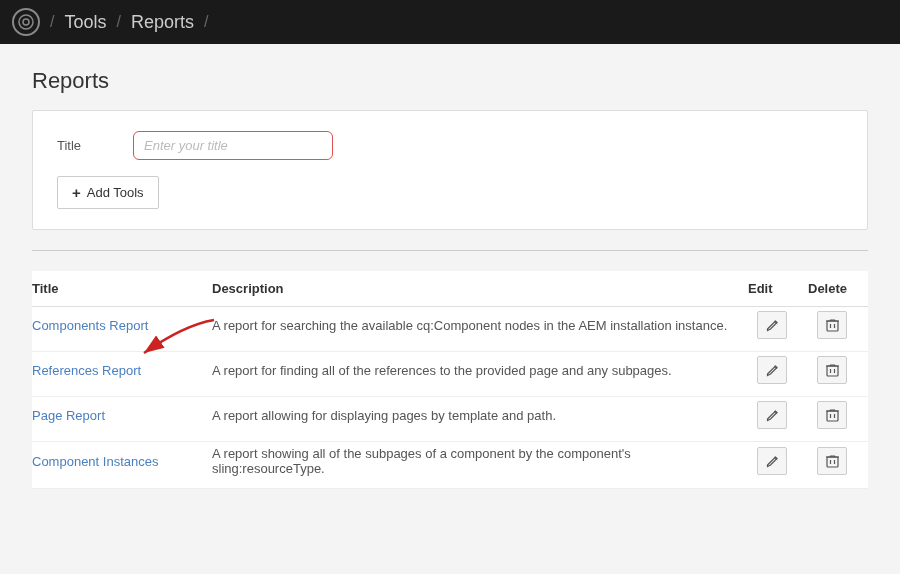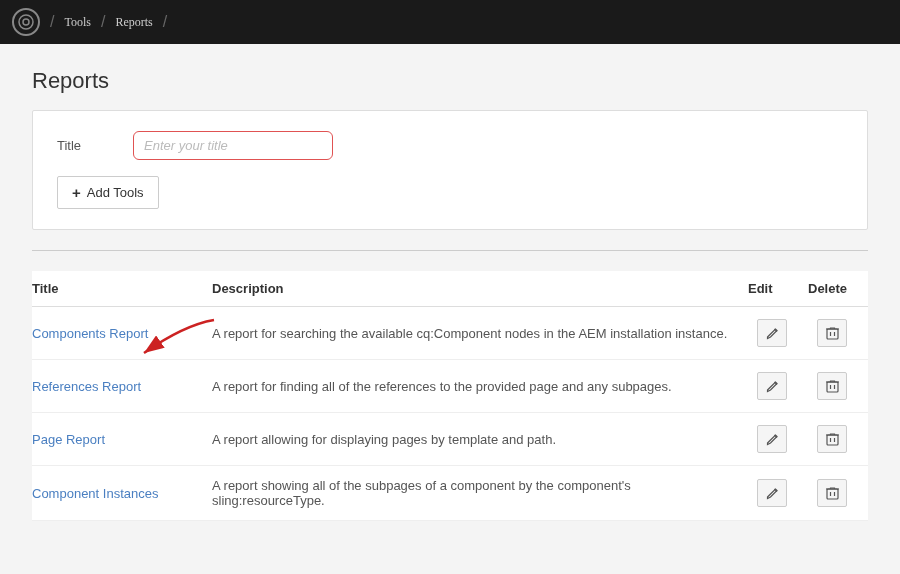--- a/index.html
+++ b/index.html
@@ -18,21 +18,21 @@
       width: 28px; height: 28px;
       border: 2px solid #888;
       border-radius: 50%;
       display: flex; align-items: center; justify-content: center;
       color: #aaa; font-size: 14px; font-weight: bold;
     }
     .topnav-sep {
       color: #666; font-size: 16px; margin: 0 4px;
     }
     .topnav-item {
-      color: #ccc; font-size: 12px; text-decoration: none; font-family: Liberation Serif, serif;
+      color: #ccc; font-size: 18px; text-decoration: none;
     }
 
     
     .main {
       padding: 24px 32px;
       background: #f4f4f4;
     }
 
     .page-title {
       font-size: 22px;
@@ -110,21 +110,21 @@
       color: #333;
       padding: 10px 12px 10px 0;
       border-bottom: 1px solid #ddd;
     }
     .reports-table th.col-edit,
     .reports-table th.col-delete {
       width: 60px;
     }
 
     .reports-table td {
-      padding: 12px 12px 12px 0;
+      padding: 4px 12px 12px 0;
       font-size: 13px;
       color: #555;
       border-bottom: 1px solid #eee;
       vertical-align: middle;
     }
 
     .reports-table td.col-title {
       width: 180px;
     }
 

